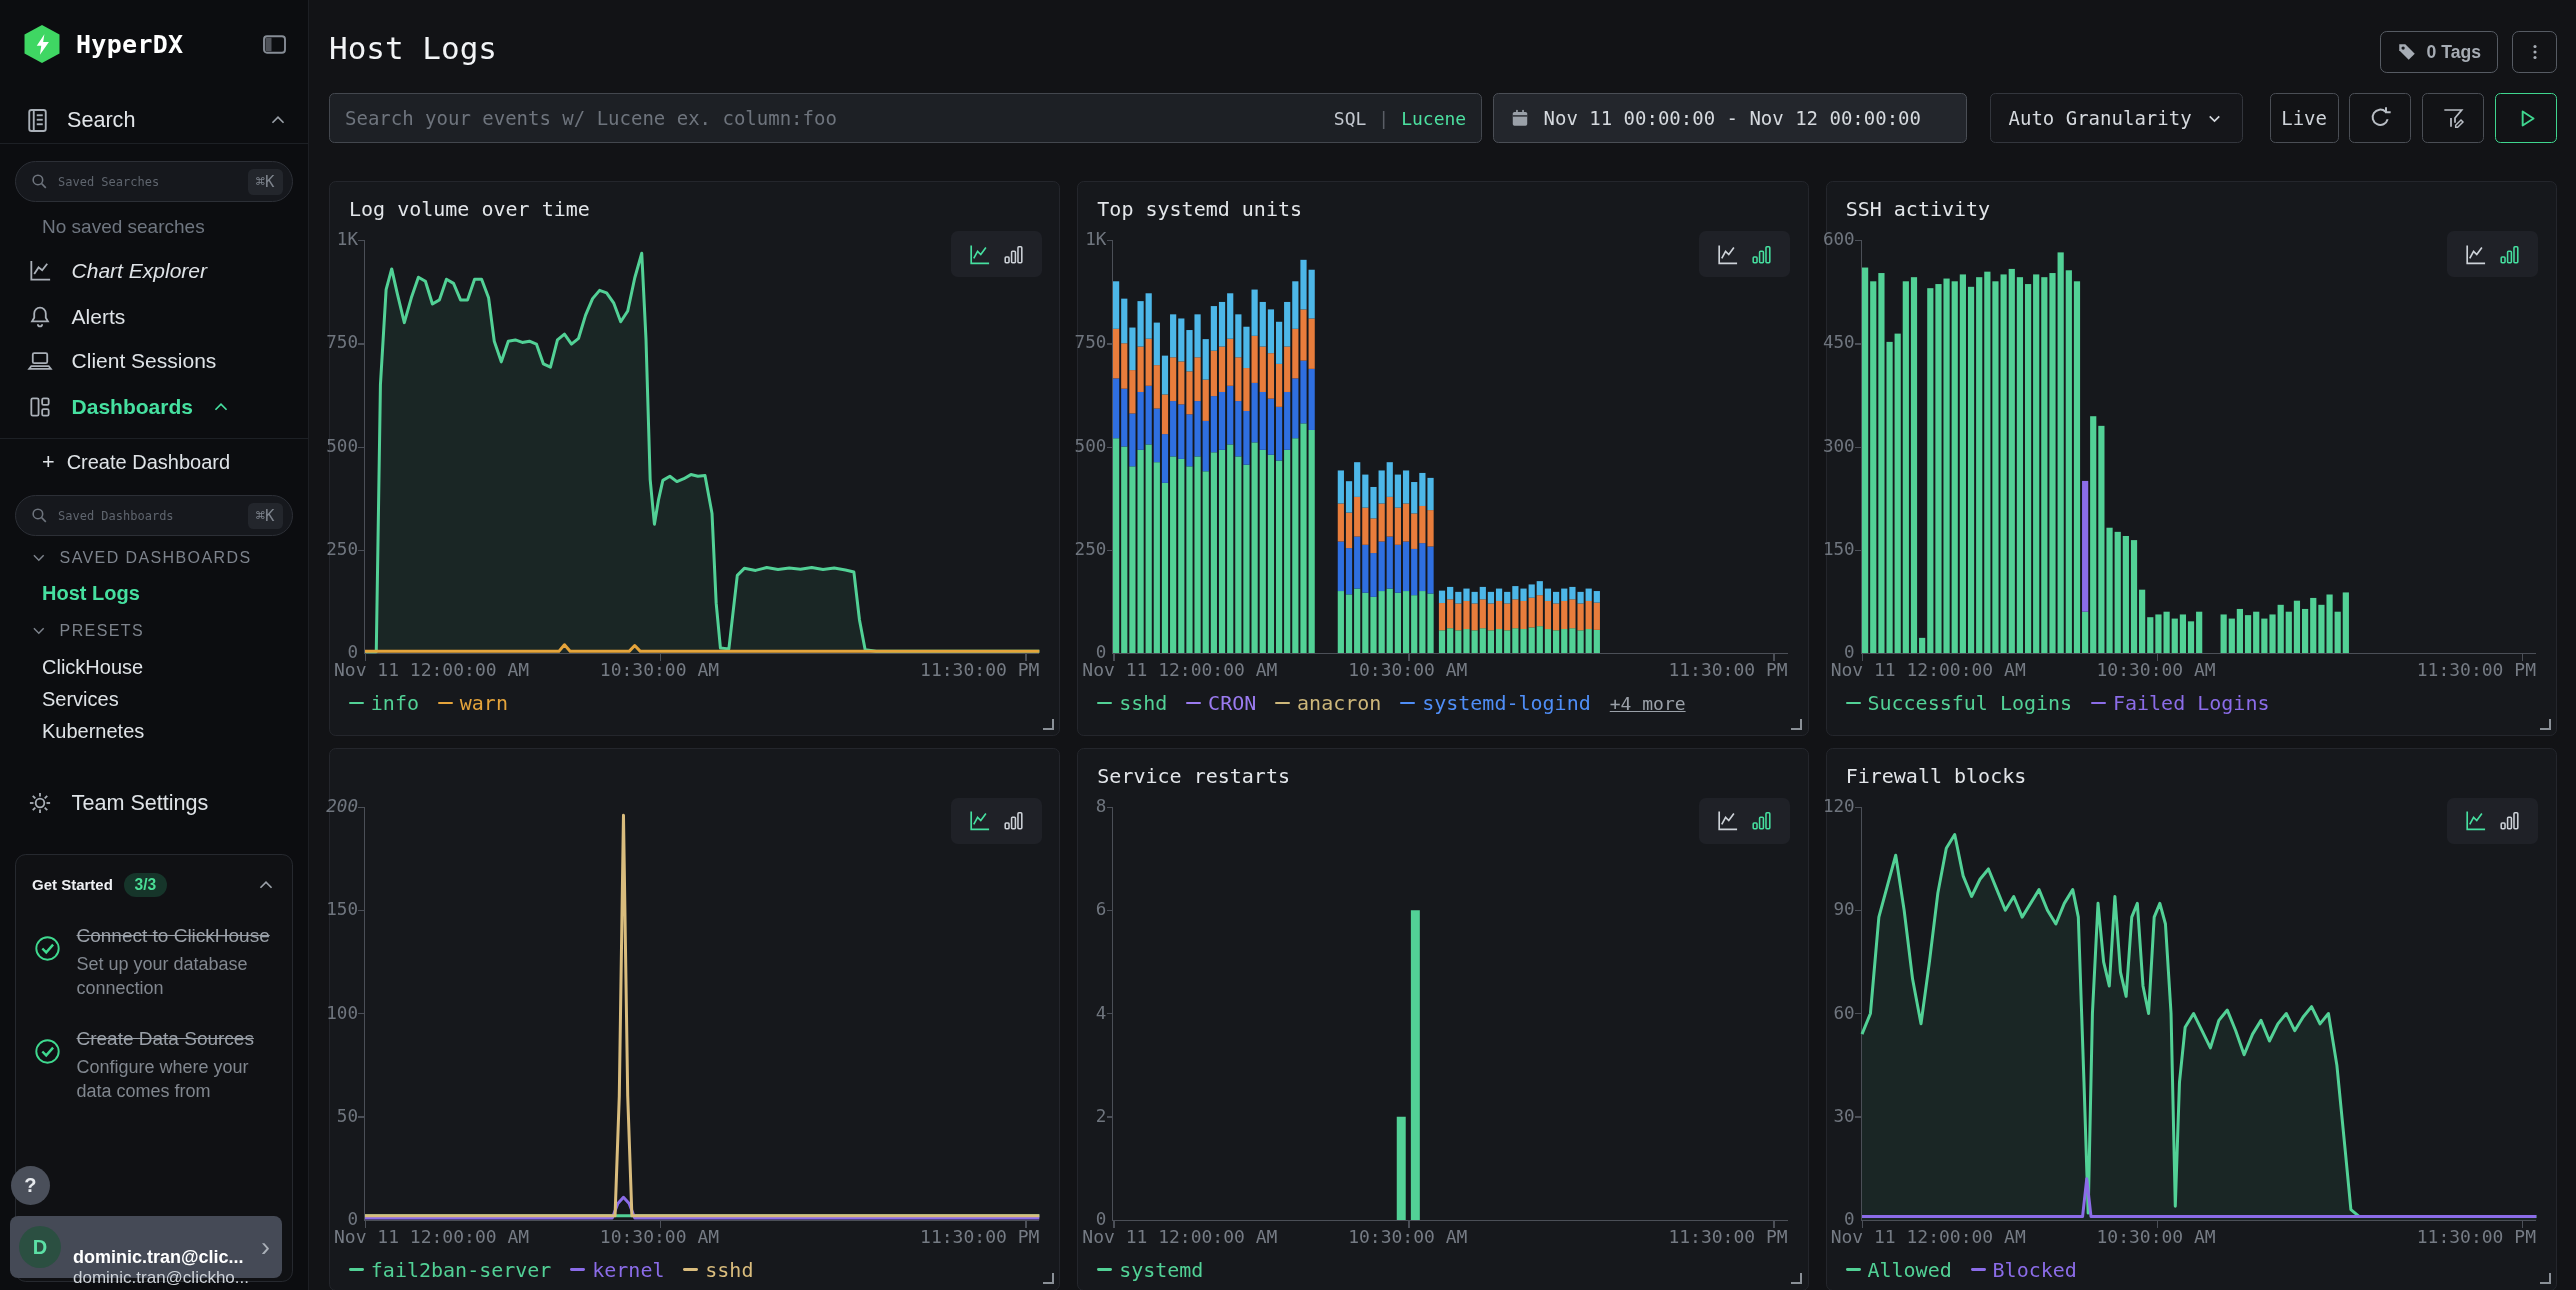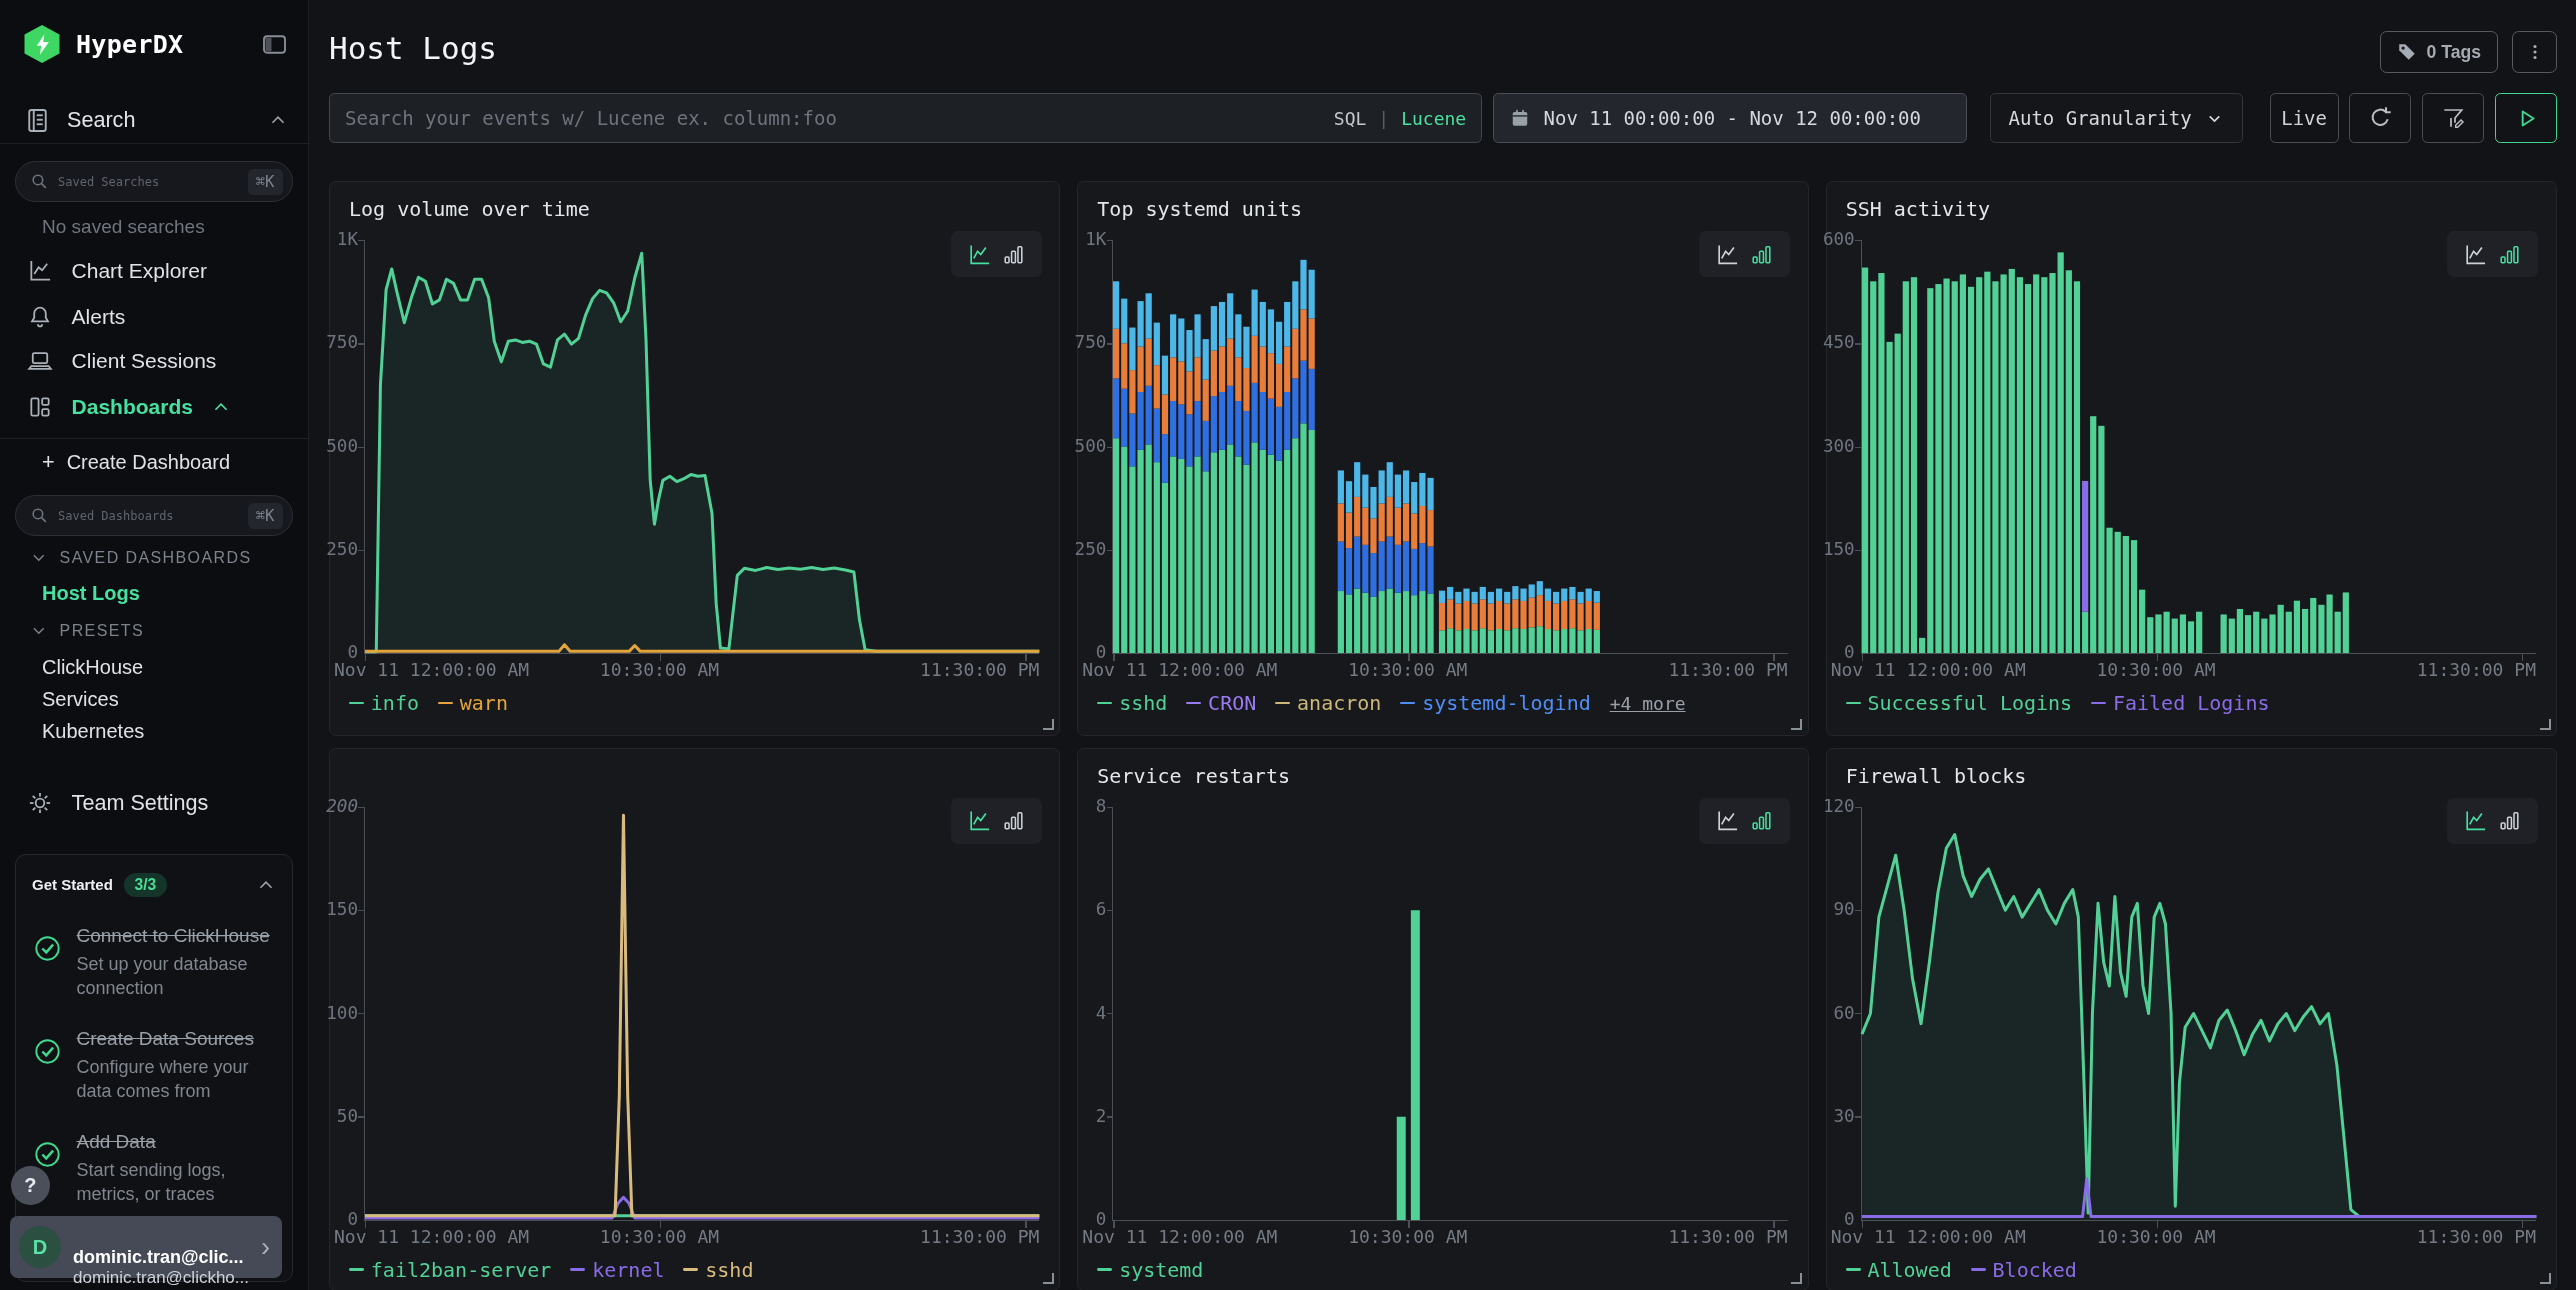--- a/index.html
+++ b/index.html
@@ -122,21 +122,21 @@
         <svg width="19" height="19" viewBox="0 0 36 36">
           <circle cx="15" cy="15" r="9" fill="none" stroke="#6e747d" stroke-width="3"></circle>
           <line x1="22" y1="22" x2="30" y2="30" stroke="#6e747d" stroke-width="3"></line>
         </svg>
       </span>
     <span class="ph mono">Saved Searches</span>
     <span class="kbd mono">⌘K</span>
   </div>
   <div class="empty-note">No saved searches</div>
 
-  <div class="nav-item" style="top:250px;">
+  <div class="nav-item" style="top:250px;font-style:italic;">
     <span class="nicon">
         <svg width="26" height="26" viewBox="0 0 36 36">
           <path d="M6 4v26h26" fill="none" stroke="currentColor" stroke-width="2.5"></path>
           <polyline points="10,22 16,13 21,17 28,8" fill="none" stroke="currentColor" stroke-width="2.5"></polyline>
         </svg>
       </span>
     <span>Chart Explorer</span>
   </div>
   <div class="nav-item" style="top:296px;">
     <span class="nicon">
@@ -255,32 +255,20 @@
     <div class="gs-item">
       <span class="gs-check">
           <svg width="31" height="31" viewBox="0 0 36 36">
             <circle cx="18" cy="18" r="13" fill="none" stroke="#3fd98f" stroke-width="2.2"></circle>
             <path d="M12 18l4.5 4.5L24.5 13.5" fill="none" stroke="#3fd98f" stroke-width="2.8"></path>
           </svg>
         </span>
       <span>
         <div class="gs-item-title">Create Data Sources</div>
         <div class="gs-item-sub">Configure where your data comes from</div>
-      </span>
-    </div>
-    <div class="gs-item">
-      <span class="gs-check">
-          <svg width="31" height="31" viewBox="0 0 36 36">
-            <circle cx="18" cy="18" r="13" fill="none" stroke="#3fd98f" stroke-width="2.2"></circle>
-            <path d="M12 18l4.5 4.5L24.5 13.5" fill="none" stroke="#3fd98f" stroke-width="2.8"></path>
-          </svg>
-        </span>
-      <span>
-        <div class="gs-item-title">Add Data</div>
-        <div class="gs-item-sub">Start sending logs, metrics, or traces</div>
       </span>
     </div>
   </div>
 
   <div class="help-fab">?</div>
 
   <div class="user-chip">
     <span class="avatar">D</span>
     <span class="user-texts">
       <div class="user-name">dominic.tran@clic...</div>

